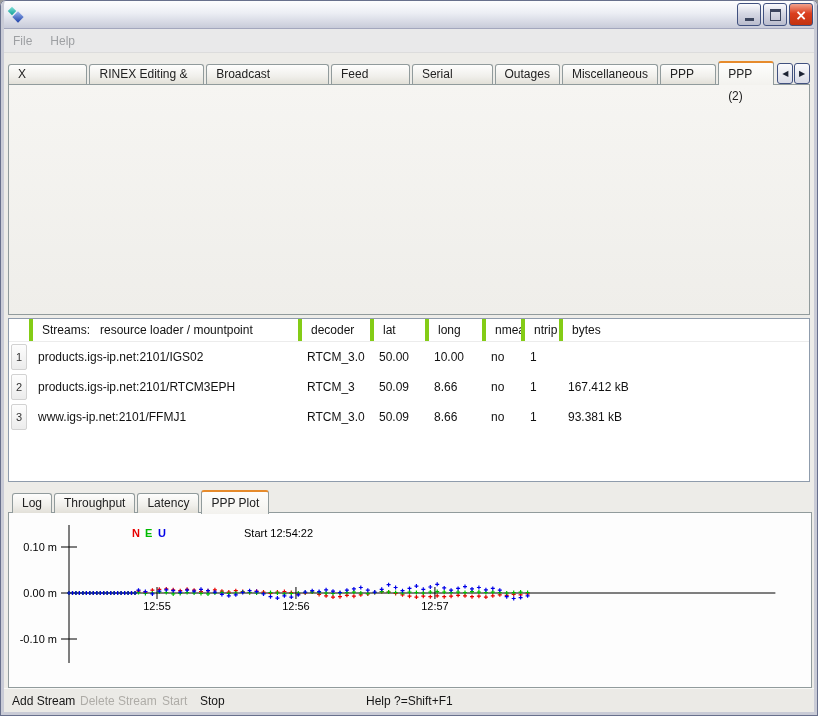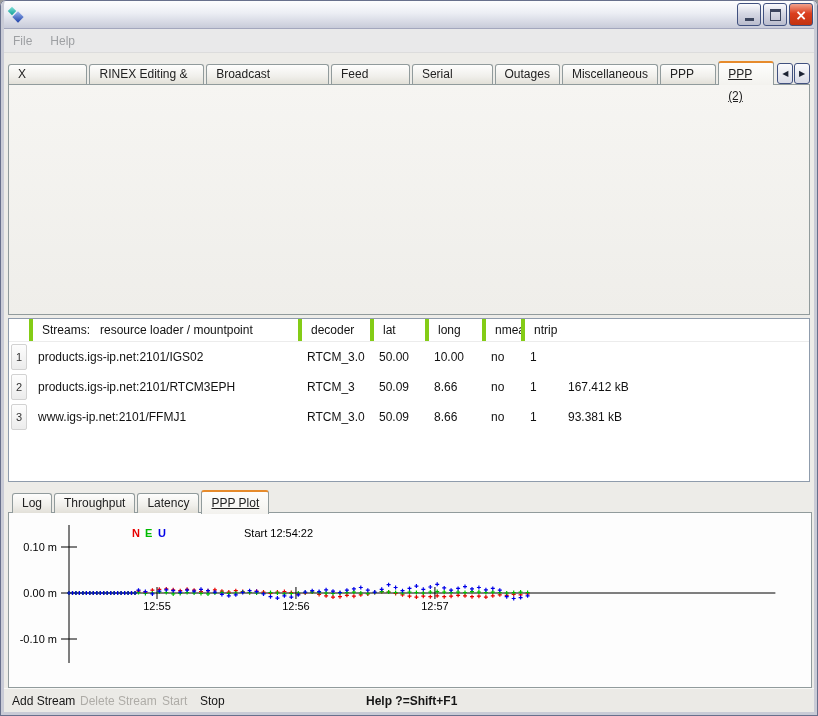--- a/index.html
+++ b/index.html
@@ -24,21 +24,21 @@
   
   .menubar{position:absolute;left:4px;top:29px;right:4px;height:23px;background:#e9e9ea;
     border-bottom:1px solid #dcdcdc;display:flex;align-items:center;}
   .menuitem{color:#9ea0a3;font-size:12px;padding:3px 9px;}
   
   .tabbar{position:absolute;left:8px;top:60px;right:8px;height:24px;display:flex;align-items:flex-end;}
   .tab{height:19px;padding:0 9px;margin-right:2px;font-size:12px;line-height:19px;color:#222;
        background:linear-gradient(180deg,#fefefd,#f0efeb 60%,#e2e0d8);
        border:1px solid #919b9c;border-bottom:none;border-radius:3px 3px 0 0;position:relative;z-index:1;}
   .tab.active{height:22px;line-height:22px;background:linear-gradient(180deg,#fefefd,#f3f2ee);
-       border-top:2px solid #e68b2c;z-index:3;margin-bottom:-1px;text-decoration:underline;}
+       border-top:2px solid #e68b2c;z-index:3;margin-bottom:-1px;}
   .tabspacer{flex:1;}
   .tscroll{width:16px;height:19px;margin-left:1px;border:1px solid #41517f;border-radius:3px;
        background:linear-gradient(180deg,#fbfbfd,#d9dbe6);display:flex;align-items:center;justify-content:center;
        font-size:8px;color:#1b2233;font-family:"DejaVu Sans",sans-serif;}
   .pane{position:absolute;left:8px;top:84px;width:800px;height:229px;background:linear-gradient(180deg,#f6f5f2,#efeeea);
        border:1px solid #919b9c;z-index:2;}
   
   .flabel{position:absolute;font-size:12px;color:#1c1c1c;white-space:pre;}
   .finput{position:absolute;height:19px;border:1px solid #7f9db9;background:#fff;font-size:12px;
           font-family:"Liberation Sans",sans-serif;padding:0 3px;box-sizing:border-box;}
@@ -165,20 +165,21 @@
 
   <div class="tbl">
     <div class="thead">
       <div class="th thnum"></div>
       <div class="th sep">Streams:   resource loader / mountpoint</div>
       <div class="th sep">decoder</div>
       <div class="th sep">lat</div>
       <div class="th sep">long</div>
       <div class="th sep">nmea</div>
       <div class="th sep">ntrip</div>
+      <div class="th sep">bytes</div>
     </div>
     <div class="trow">
       <div class="tnum">1</div>
       <div class="td">products.igs-ip.net:2101/IGS02</div>
       <div class="td">RTCM_3.0</div>
       <div class="td">50.00</div>
       <div class="td">10.00</div>
       <div class="td">no</div>
       <div class="td">1</div>
     </div>
@@ -234,17 +235,17 @@
       <path d="M57 80h4M59 78v4M60.5 80h4M62.5 78v4M63.900000000000006 80h4M65.9 78v4M67.4 80h4M69.4 78v4M70.9 80h4M72.9 78v4M74.4 80h4M76.4 78v4M77.8 80h4M79.8 78v4M81.3 80h4M83.3 78v4M84.8 80h4M86.8 78v4M88.3 80h4M90.3 78v4M91.7 80h4M93.7 78v4M95.2 80h4M97.2 78v4M98.7 80h4M100.7 78v4M102.2 80h4M104.2 78v4M105.6 80h4M107.6 78v4M109.1 80h4M111.1 78v4M112.6 80h4M114.6 78v4M116.1 80h4M118.1 78v4M119.5 80h4M121.5 78v4M123 80h4M125 78v4M126.5 78.2h4M128.5 76.2v4M133.4 79.1h4M135.4 77.1v4M140.4 77.2h4M142.4 75.2v4M147.3 76.3h4M149.3 74.3v4M154.3 75.9h4M156.3 73.9v4M161.2 76.8h4M163.2 74.8v4M168.2 77.7h4M170.2 75.7v4M175.1 76.3h4M177.1 74.3v4M182.1 77.2h4M184.1 75.2v4M189 78.6h4M191 76.6v4M196 77.7h4M198 75.7v4M202.9 76.8h4M204.9 74.8v4M209.9 78.2h4M211.9 76.2v4M216.8 79.1h4M218.8 77.1v4M223.8 77.7h4M225.8 75.7v4M230.7 78.6h4M232.7 76.6v4M237.6 79.5h4M239.6 77.5v4M244.6 78.2h4M246.6 76.2v4M251.5 79.1h4M253.5 77.1v4M258.5 80.5h4M260.5 78.5v4M265.4 79.1h4M267.4 77.1v4M272.4 78.6h4M274.4 76.6v4M279.3 79.5h4M281.3 77.5v4M286.3 80.9h4M288.3 78.9v4M293.2 80h4M295.2 78v4M300.2 79.1h4M302.2 77.1v4M307.1 81.4h4M309.1 79.4v4M314.1 82.8h4M316.1 80.8v4M321 84.1h4M323 82.1v4M328 83.7h4M330 81.7v4M334.9 82.3h4M336.9 80.3v4M341.9 83.2h4M343.9 81.2v4M348.8 81.8h4M350.8 79.8v4M355.8 80.9h4M357.8 78.9v4M362.7 79.5h4M364.7 77.5v4M369.7 78.6h4M371.7 76.6v4M376.6 79.1h4M378.6 77.1v4M383.6 80.5h4M385.6 78.5v4M390.5 81.8h4M392.5 79.8v4M397.5 83.2h4M399.5 81.2v4M404.4 84.1h4M406.4 82.1v4M411.3 83.2h4M413.3 81.2v4M418.3 83.7h4M420.3 81.7v4M425.2 82.8h4M427.2 80.8v4M432.2 83.7h4M434.2 81.7v4M439.1 83.2h4M441.1 81.2v4M446.1 82.3h4M448.1 80.3v4M453 82.8h4M455 80.8v4M460 83.7h4M462 81.7v4M466.9 83.2h4M468.9 81.2v4M473.9 84.1h4M475.9 82.1v4M480.8 82.8h4M482.8 80.8v4M487.8 81.8h4M489.8 79.8v4M494.7 82.3h4M496.7 80.3v4M501.7 81.4h4M503.7 79.4v4M508.6 81.8h4M510.6 79.8v4M515.6 80.9h4M517.6 78.9v4" stroke="#e80000" fill="none" stroke-width="1.2"></path>
       <path d="M57 80h4M59 78v4M60.5 80h4M62.5 78v4M63.900000000000006 80h4M65.9 78v4M67.4 80h4M69.4 78v4M70.9 80h4M72.9 78v4M74.4 80h4M76.4 78v4M77.8 80h4M79.8 78v4M81.3 80h4M83.3 78v4M84.8 80h4M86.8 78v4M88.3 80h4M90.3 78v4M91.7 80h4M93.7 78v4M95.2 80h4M97.2 78v4M98.7 80h4M100.7 78v4M102.2 80h4M104.2 78v4M105.6 80h4M107.6 78v4M109.1 80h4M111.1 78v4M112.6 80h4M114.6 78v4M116.1 80h4M118.1 78v4M119.5 80h4M121.5 78v4M123 80h4M125 78v4M126.5 79.5h4M128.5 77.5v4M133.4 80.5h4M135.4 78.5v4M140.4 80h4M142.4 78v4M147.3 79.1h4M149.3 77.1v4M154.3 79.5h4M156.3 77.5v4M161.2 80.9h4M163.2 78.9v4M168.2 80.5h4M170.2 78.5v4M175.1 79.5h4M177.1 77.5v4M182.1 80h4M184.1 78v4M189 80.5h4M191 78.5v4M196 80.9h4M198 78.9v4M202.9 80h4M204.9 78v4M209.9 79.5h4M211.9 77.5v4M216.8 80.5h4M218.8 78.5v4M223.8 80h4M225.8 78v4M230.7 79.1h4M232.7 77.1v4M237.6 79.5h4M239.6 77.5v4M244.6 80h4M246.6 78v4M251.5 80.5h4M253.5 78.5v4M258.5 79.5h4M260.5 77.5v4M265.4 80h4M267.4 78v4M272.4 80.9h4M274.4 78.9v4M279.3 80.5h4M281.3 78.5v4M286.3 80h4M288.3 78v4M293.2 79.5h4M295.2 77.5v4M300.2 79.1h4M302.2 77.1v4M307.1 79.5h4M309.1 77.5v4M314.1 80h4M316.1 78v4M321 80.5h4M323 78.5v4M328 80h4M330 78v4M334.9 79.5h4M336.9 77.5v4M341.9 79.1h4M343.9 77.1v4M348.8 80h4M350.8 78v4M355.8 80.5h4M357.8 78.5v4M362.7 79.5h4M364.7 77.5v4M369.7 78.6h4M371.7 76.6v4M376.6 79.1h4M378.6 77.1v4M383.6 79.5h4M385.6 77.5v4M390.5 80h4M392.5 78v4M397.5 79.1h4M399.5 77.1v4M404.4 79.5h4M406.4 77.5v4M411.3 80h4M413.3 78v4M418.3 79.1h4M420.3 77.1v4M425.2 78.6h4M427.2 76.6v4M432.2 79.1h4M434.2 77.1v4M439.1 79.5h4M441.1 77.5v4M446.1 79.1h4M448.1 77.1v4M453 79.5h4M455 77.5v4M460 78.6h4M462 76.6v4M466.9 79.1h4M468.9 77.1v4M473.9 79.5h4M475.9 77.5v4M480.8 79.1h4M482.8 77.1v4M487.8 79.5h4M489.8 77.5v4M494.7 80h4M496.7 78v4M501.7 79.5h4M503.7 77.5v4M508.6 79.1h4M510.6 77.1v4M515.6 79.5h4M517.6 77.5v4" stroke="#00bb00" fill="none" stroke-width="1.2"></path>
       <path d="M57 80h4M59 78v4M60.5 80h4M62.5 78v4M63.900000000000006 80h4M65.9 78v4M67.4 80h4M69.4 78v4M70.9 80h4M72.9 78v4M74.4 80h4M76.4 78v4M77.8 80h4M79.8 78v4M81.3 80h4M83.3 78v4M84.8 80h4M86.8 78v4M88.3 80h4M90.3 78v4M91.7 80h4M93.7 78v4M95.2 80h4M97.2 78v4M98.7 80h4M100.7 78v4M102.2 80h4M104.2 78v4M105.6 80h4M107.6 78v4M109.1 80h4M111.1 78v4M112.6 80h4M114.6 78v4M116.1 80h4M118.1 78v4M119.5 80h4M121.5 78v4M123 80h4M125 78v4M126.5 77.2h4M128.5 75.2v4M133.4 78.6h4M135.4 76.6v4M140.4 80.9h4M142.4 78.9v4M147.3 78.2h4M149.3 76.2v4M154.3 76.8h4M156.3 74.8v4M161.2 77.7h4M163.2 75.7v4M168.2 79.1h4M170.2 77.1v4M175.1 77.2h4M177.1 75.2v4M182.1 78.2h4M184.1 76.2v4M189 76.3h4M191 74.3v4M196 77.7h4M198 75.7v4M202.9 79.1h4M204.9 77.1v4M209.9 81.4h4M211.9 79.4v4M216.8 82.8h4M218.8 80.8v4M223.8 81.8h4M225.8 79.8v4M230.7 79.5h4M232.7 77.5v4M237.6 77.7h4M239.6 75.7v4M244.6 78.6h4M246.6 76.6v4M251.5 80.9h4M253.5 78.9v4M258.5 83.7h4M260.5 81.7v4M265.4 85.1h4M267.4 83.1v4M272.4 82.8h4M274.4 80.8v4M279.3 84.1h4M281.3 82.1v4M286.3 81.8h4M288.3 79.8v4M293.2 79.1h4M295.2 77.1v4M300.2 77.7h4M302.2 75.7v4M307.1 78.6h4M309.1 76.6v4M314.1 76.8h4M316.1 74.8v4M321 78.2h4M323 76.2v4M328 79.5h4M330 77.5v4M334.9 77.2h4M336.9 75.2v4M341.9 75.9h4M343.9 73.9v4M348.8 74.5h4M350.8 72.5v4M355.8 77.2h4M357.8 75.2v4M362.7 79.1h4M364.7 77.1v4M369.7 76.3h4M371.7 74.3v4M376.6 71.7h4M378.6 69.7v4M383.6 74.5h4M385.6 72.5v4M390.5 77.7h4M392.5 75.7v4M397.5 75.4h4M399.5 73.4v4M404.4 73.1h4M406.4 71.1v4M411.3 76.3h4M413.3 74.3v4M418.3 74h4M420.3 72v4M425.2 71.3h4M427.2 69.3v4M432.2 74.9h4M434.2 72.9v4M439.1 77.2h4M441.1 75.2v4M446.1 75.4h4M448.1 73.4v4M453 73.6h4M455 71.6v4M460 75.9h4M462 73.9v4M466.9 74.5h4M468.9 72.5v4M473.9 76.8h4M475.9 74.8v4M480.8 75.4h4M482.8 73.4v4M487.8 77.2h4M489.8 75.2v4M494.7 83.7h4M496.7 81.7v4M501.7 85.5h4M503.7 83.5v4M508.6 84.6h4M510.6 82.6v4M515.6 82.8h4M517.6 80.8v4" stroke="#0000e8" fill="none" stroke-width="1.2"></path>
     </svg>
 
   <div class="footer">
     <span class="fbtn" style="left:8px;">Add Stream</span>
     <span class="fbtn disabled" style="left:76px;">Delete Stream</span>
     <span class="fbtn disabled" style="left:158px;">Start</span>
     <span class="fbtn" style="left:196px;">Stop</span>
-    <span class="fbtn" style="left:362px;font-weight:bold;">Help ?=Shift+F1</span>
+    <span class="fbtn" style="left:362px;">Help ?=Shift+F1</span>
   </div>
 
   <div class="frame"></div>
 </div>
 
 </body></html>

